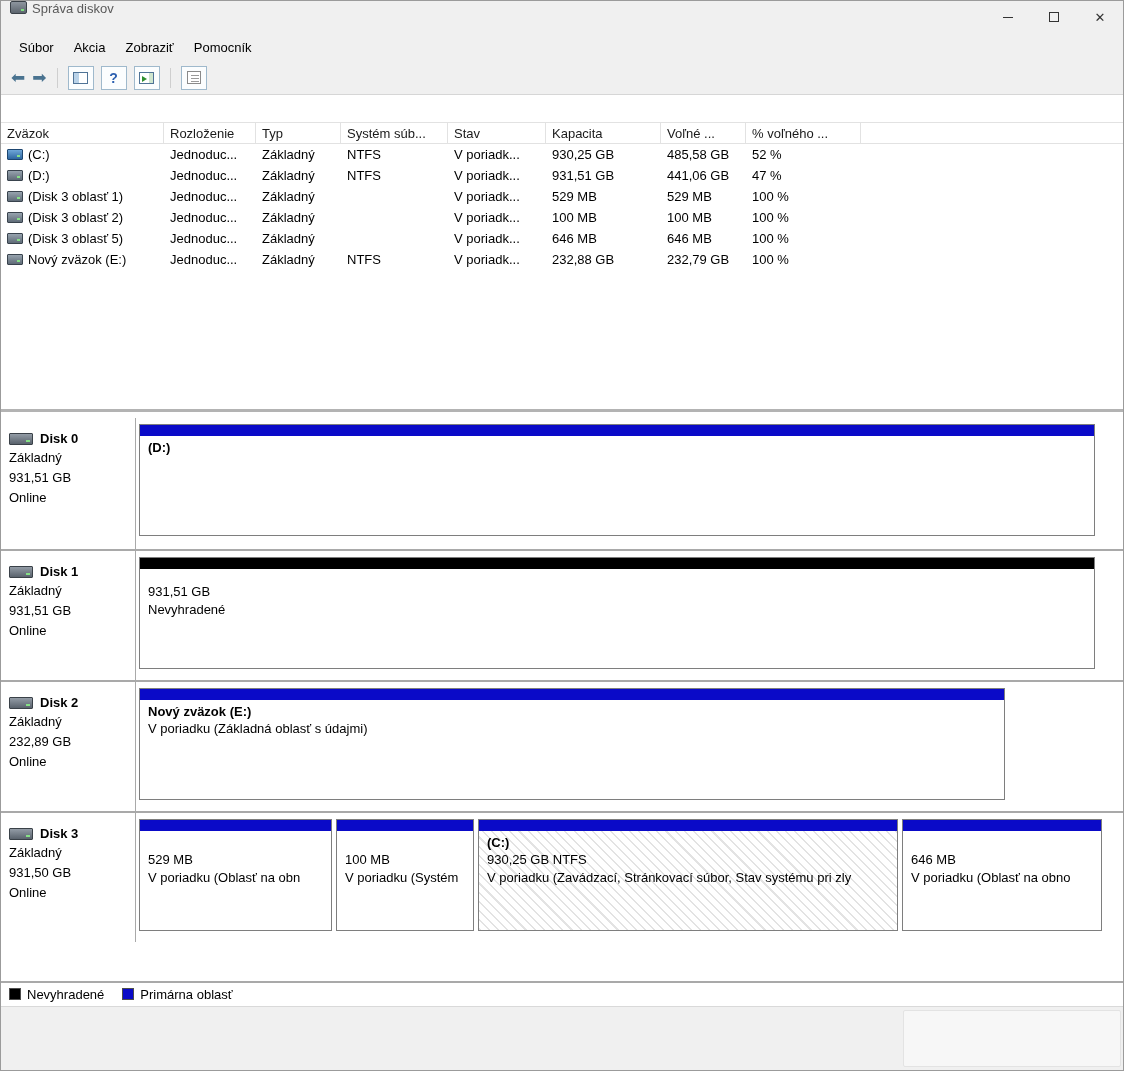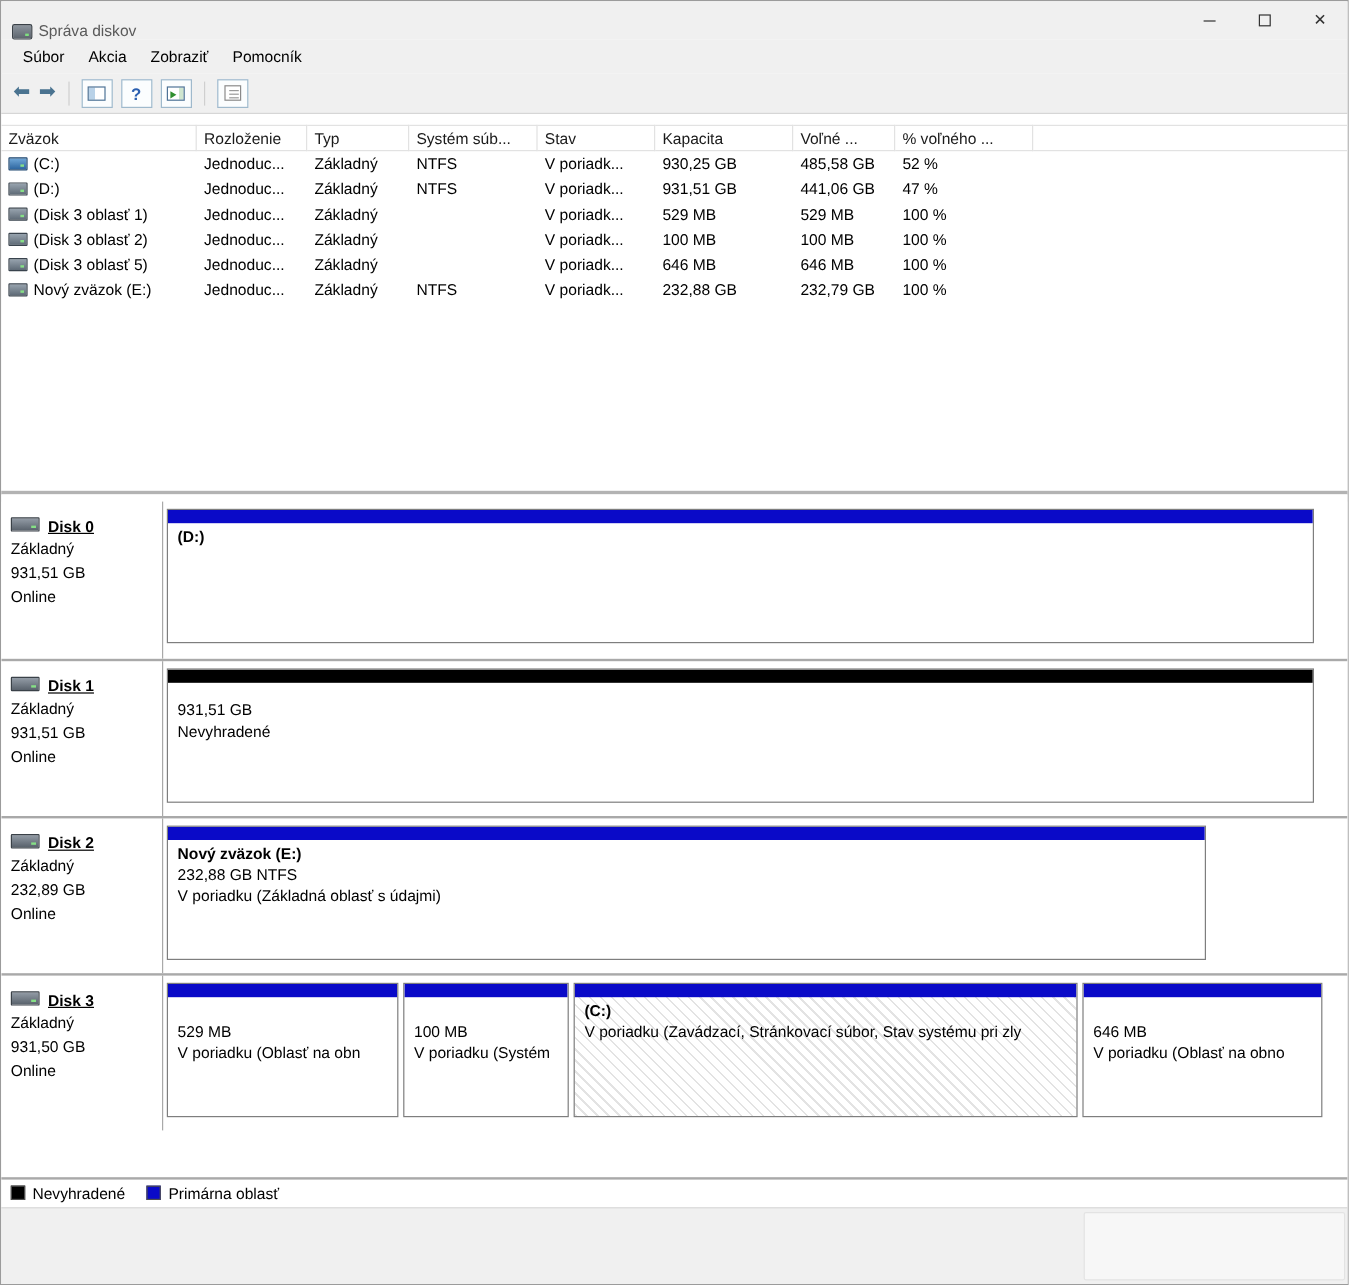--- a/index.html
+++ b/index.html
@@ -4,21 +4,21 @@
 <style>
   :root{
     --primary:#0a0ac8;
     --unalloc:#000000;
   }
   *{margin:0;padding:0;box-sizing:border-box;}
   body{font-family:"Liberation Sans","DejaVu Sans",sans-serif;font-size:13px;color:#000;background:#fff;}
   .window{width:1124px;height:1071px;border:1px solid #9b9b9b;display:flex;flex-direction:column;background:#fff;overflow:hidden;}
 
   
-  .titlebar{height:32px;flex:0 0 32px;background:#f0f0f0;display:flex;align-items:flex-end;}
+  .titlebar{height:32px;flex:0 0 32px;background:#f0f0f0;display:flex;align-items:flex-start;}
   .app-icon{width:17px;height:13px;margin:0 5px 0 9px;background:linear-gradient(#8d959e,#5d656e);border:1px solid #3a4148;border-radius:2px;position:relative;}
   .app-icon::after{content:"";position:absolute;right:2px;bottom:2px;width:3px;height:2px;background:#7fe07f;}
   .title-text{color:#5a5a5a;font-size:13px;}
   .win-controls{margin-left:auto;display:flex;height:100%;}
   .win-btn{width:46px;height:100%;display:flex;align-items:center;justify-content:center;color:#333;font-size:13px;}
   .glyph-min{width:10px;height:1px;background:#333;display:inline-block;}
   .glyph-max{width:10px;height:10px;border:1px solid #333;display:inline-block;}
 
   
   .menubar{height:28px;flex:0 0 28px;background:#f0f0f0;display:flex;align-items:center;padding-left:8px;}
@@ -29,39 +29,39 @@
   .tb-arrow{font-family:"DejaVu Sans",sans-serif;font-size:17px;color:#4a7390;line-height:1;}
   .tb-sep{width:1px;height:20px;background:#cfcfcf;margin:0 3px;}
   .tb-btn{width:26px;height:24px;border:1px solid #9fb9cc;background:#fbfdfe;display:flex;align-items:center;justify-content:center;}
   .icon-panes{width:15px;height:12px;border:1px solid #4f7396;background:linear-gradient(90deg,#b9d2e8 0 5px,#ffffff 5px);}
   .icon-panes-green{width:15px;height:12px;border:1px solid #4f7396;background:linear-gradient(90deg,#ffffff 0 9px,#cfe6cf 9px);position:relative;}
   .icon-panes-green::after{content:"";position:absolute;left:2px;top:3px;width:0;height:0;border-left:5px solid #2f8f2f;border-top:3px solid transparent;border-bottom:3px solid transparent;}
   .icon-help{color:#2b5fb0;font-weight:bold;font-size:14px;line-height:1;}
   .icon-props{width:14px;height:13px;border:1px solid #8a8a8a;background-color:#fff;background-image:linear-gradient(#9a9a9a,#9a9a9a),linear-gradient(#9a9a9a,#9a9a9a),linear-gradient(#9a9a9a,#9a9a9a);background-size:8px 1px;background-position:3px 3px,3px 6px,3px 9px;background-repeat:no-repeat;}
 
   
-  .volume-pane{height:314px;flex:0 0 314px;background:#fff;padding-top:9px;overflow:hidden;}
+  .volume-pane{height:314px;flex:0 0 314px;background:#fff;padding-top:27px;overflow:hidden;}
   .lv{display:grid;grid-template-columns:163px 92px 85px 107px 98px 115px 85px 115px 1fr;}
   .lv-head .cell{border-top:1px solid #e2e2e2;border-bottom:1px solid #e2e2e2;border-right:1px solid #e2e2e2;padding:3px 6px;height:22px;color:#1a1a1a;white-space:nowrap;overflow:hidden;}
   .lv-head .cell:last-child{border-right:none;}
   .lv-row .cell{padding:0 6px;height:21px;display:flex;align-items:center;white-space:nowrap;overflow:hidden;}
   .vol-icon{width:16px;height:11px;flex:0 0 16px;margin-right:5px;border:1px solid #39434d;border-radius:1px;background:linear-gradient(#97a3ae,#5f6b77);position:relative;}
   .vol-icon::after{content:"";position:absolute;right:2px;bottom:2px;width:3px;height:2px;background:#86e086;}
   .vol-icon.blue{background:linear-gradient(#6fa7d8,#2e66a0);border-color:#1d4670;}
 
   
   .splitter{height:3px;flex:0 0 3px;background:#b3b3b3;}
 
   
   .graph-pane{flex:1 1 auto;display:flex;flex-direction:column;background:#fff;padding-top:6px;overflow:hidden;}
   .disk-row{display:flex;height:131px;flex:0 0 131px;border-top:2px solid #a9a9a9;background:#fff;}
   .disk-row.first{border-top:none;}
   .disk-row.cdrom{height:auto;flex:1 1 auto;}
   .disk-info{width:135px;flex:0 0 135px;border-right:1px solid #a9a9a9;padding:13px 4px 0 8px;}
-  .disk-head{display:flex;align-items:flex-start;gap:7px;font-weight:bold;text-decoration:underline;}
+  .disk-head{display:flex;align-items:center;gap:7px;font-weight:bold;}
   .disk-icon{width:24px;height:12px;flex:0 0 24px;border:1px solid #3a4148;border-radius:1px;background:linear-gradient(#939ca6,#59626c);position:relative;}
   .disk-icon::after{content:"";position:absolute;right:2px;bottom:2px;width:4px;height:2px;background:#86e086;}
   .cd-icon{width:16px;height:16px;flex:0 0 16px;border-radius:50%;border:1px solid #7c848c;background:radial-gradient(circle,#eef1f4 0 2px,#8d959d 2px 3px,#ccd3da 3px 9px);}
   .disk-sub{margin-top:3px;line-height:17px;}
   .disk-parts{flex:1 1 auto;padding:6px 0 0 3px;display:flex;gap:4px;overflow:hidden;}
   .part{height:112px;border:1px solid #7e7e7e;background:#fff;overflow:hidden;}
   .part-strip{height:11px;background:var(--primary);}
   .part.unallocated .part-strip{background:var(--unalloc);}
   .part-content{padding:3px 8px 0 8px;}
   .part.unallocated .part-content{padding-top:14px;}
@@ -283,21 +283,20 @@
           </div>
         <div class="disk-sub">Základný</div>
         <div class="disk-sub">232,89 GB</div>
         <div class="disk-sub">Online</div>
       </div>
       <div class="disk-parts">
         <div class="part primary" style="width:866px">
           <div class="part-strip"></div>
           <div class="part-content">
             <div class="part-title">Nový zväzok (E:)</div>
-            <div class="part-line">232,88 GB NTFS</div>
             <div class="part-line">V poriadku (Základná oblasť s údajmi)</div>
           </div>
         </div>
       </div>
     </div>
 
     <div class="disk-row">
       <div class="disk-info">
         <div class="disk-head">
             <span class="disk-icon"></span>
@@ -321,20 +320,21 @@
           <div class="part-content">
             <div class="part-title"></div>
             <div class="part-line">100 MB</div>
             <div class="part-line">V poriadku (Systém</div>
           </div>
         </div>
         <div class="part primary selected" style="width:420px">
           <div class="part-strip"></div>
           <div class="part-content">
             <div class="part-title">(C:)</div>
+            <div class="part-line">930,25 GB NTFS</div>
             <div class="part-line">V poriadku (Zavádzací, Stránkovací súbor, Stav systému pri zly</div>
           </div>
         </div>
         <div class="part primary" style="width:200px">
           <div class="part-strip"></div>
           <div class="part-content">
             <div class="part-title"></div>
             <div class="part-line">646 MB</div>
             <div class="part-line">V poriadku (Oblasť na obno</div>
           </div>

